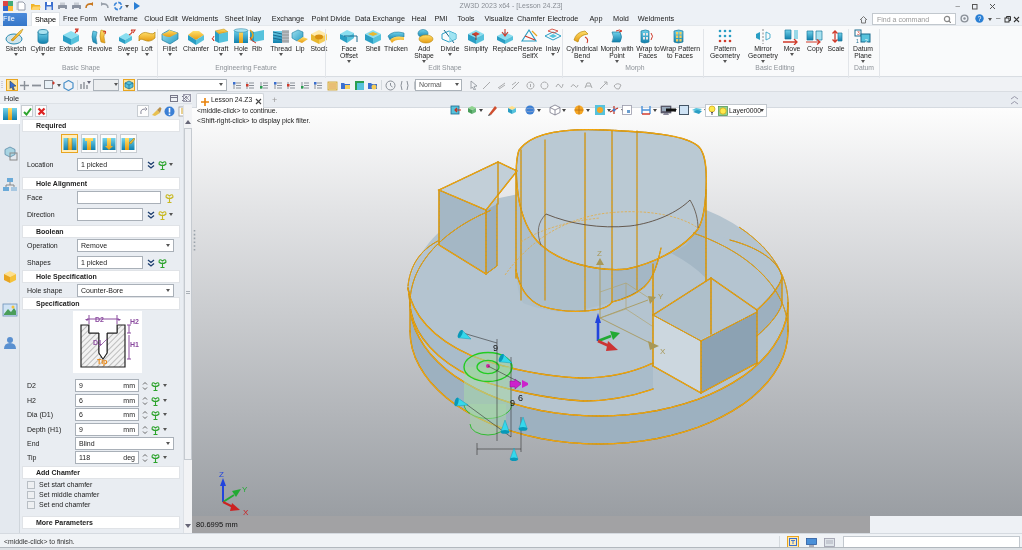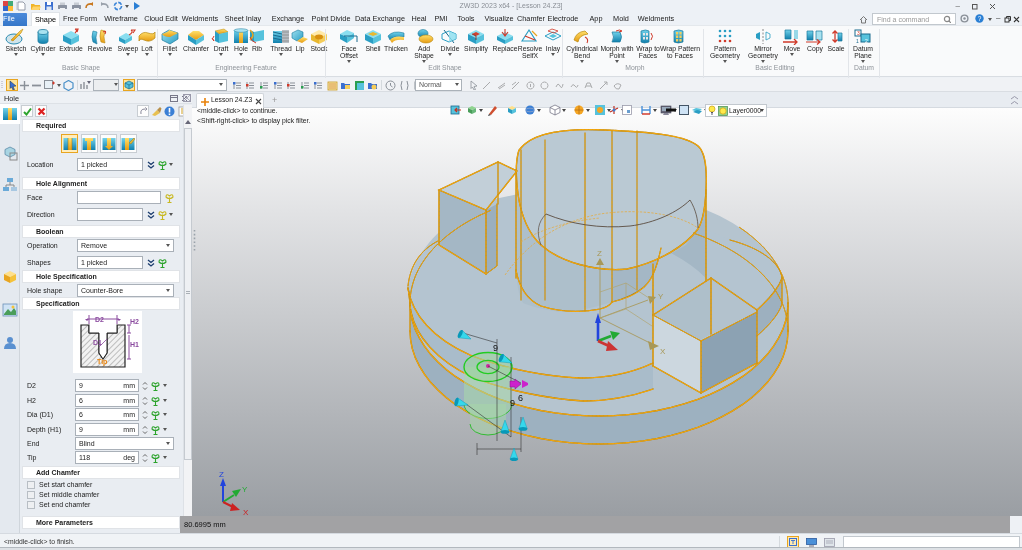--- a/index.html
+++ b/index.html
@@ -1142,21 +1142,21 @@
 <svg class="abs" style="left:183px;top:94px" width="8" height="8">
     <rect x="0.5" y="0.5" width="7" height="7" fill="none" stroke="#99a" stroke-width="1"></rect>
     <path d="M0.5 0.5 L7.5 7.5 M7.5 0.5 L0.5 7.5" stroke="#99a" stroke-width="0.8"></path>
   </svg>
 <svg class="abs" style="left:192px;top:228px" width="5" height="26">
     <path d="M2.5 2 L2.5 24" stroke="#99a2aa" stroke-width="1.6" stroke-dasharray="1.6 2.2"></path>
   </svg>
 <svg class="abs" style="left:1010px;top:95px" width="9" height="12">
     <path d="M1 4 L4.5 1.5 L8 4 M1 9 L4.5 6.5 L8 9" fill="none" stroke="#99a" stroke-width="1"></path>
   </svg>
-<div class="abs" style="left:180px;top:516px;width:830px;height:17px;background:#a2a2a4">
+<div class="abs" style="left:192px;top:516px;width:678px;height:17px;background:#a2a2a4">
     <span class="abs" style="left:4px;top:4px;font-size:7.5px;color:#111">80.6995 mm</span>
   </div>
 <div class="abs" style="left:0;top:533px;width:1022px;height:17px;background:#f0f3f6;border-top:1px solid #d5dae0">
 <span class="abs" style="left:4px;top:4px;font-size:6.8px;color:#333">&lt;middle-click&gt; to finish.</span>
 <div class="abs" style="left:779px;top:2px;width:1px;height:13px;background:#d5dade"></div>
 <div class="abs" style="left:787px;top:2px;width:12px;height:12px;background:#ffe9b0;border:1px solid #e8a520"></div>
 <svg class="abs" style="left:789px;top:4px" width="8" height="8">
       <rect x="0.5" y="0.5" width="7" height="7" fill="none" stroke="#3a6fd0" stroke-width="1"></rect>
       <path d="M2 2.5 L6 2.5 M4 2.5 L4 6" stroke="#3a6fd0" stroke-width="0.9"></path>
     </svg>

